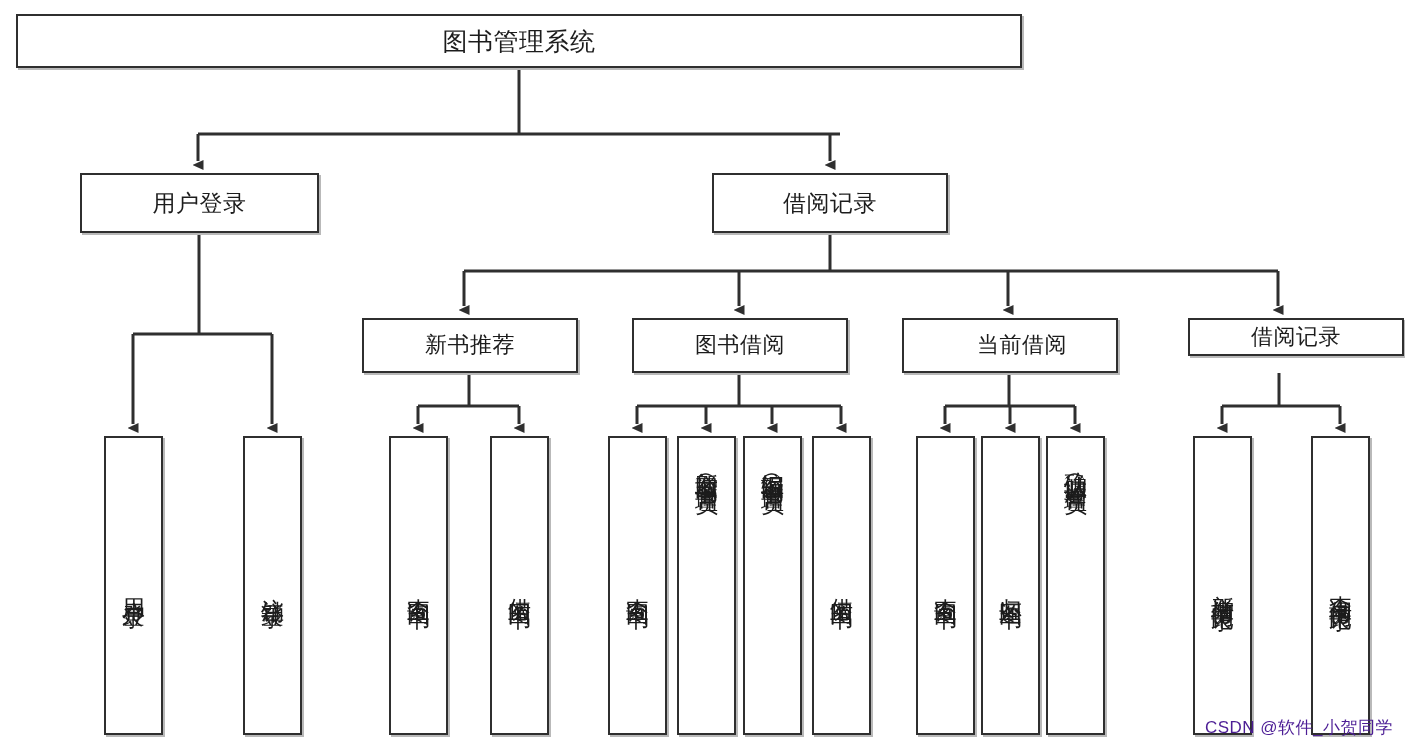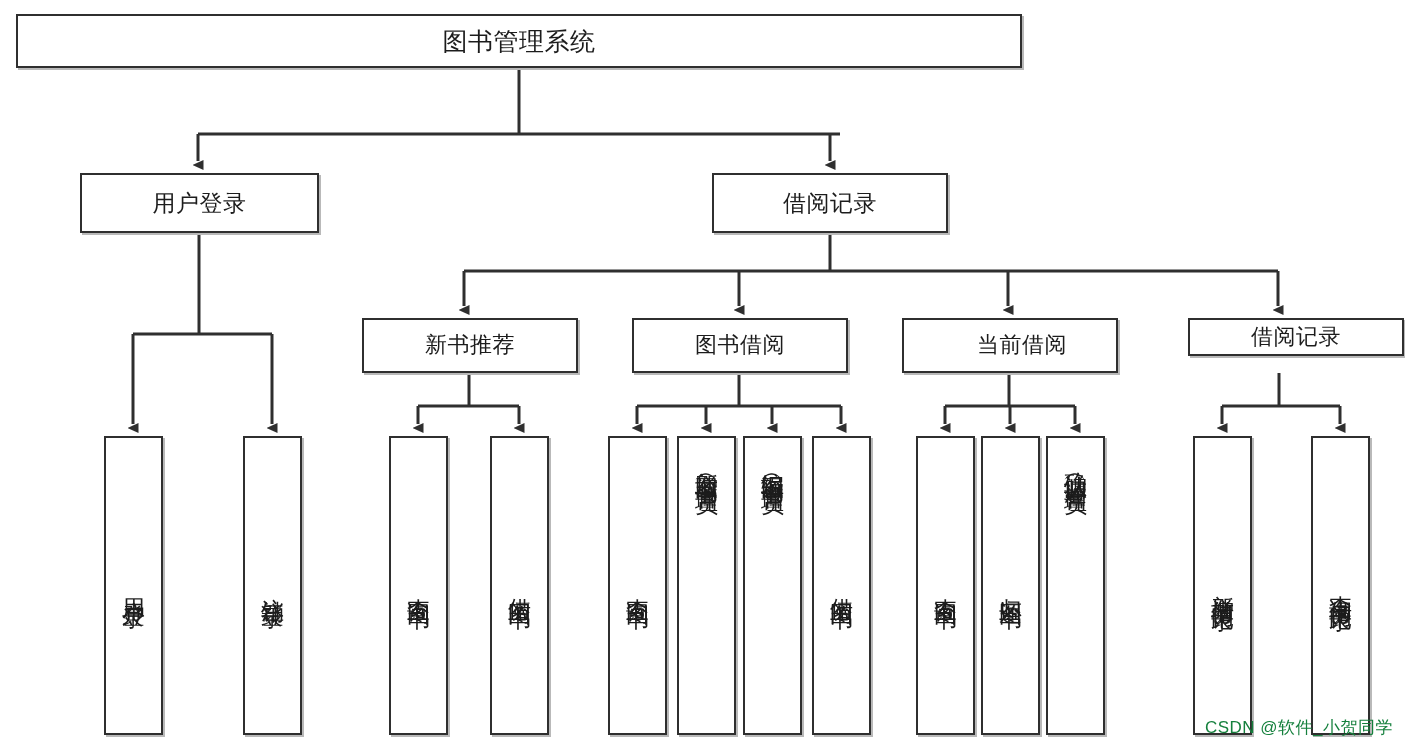--- a/index.html
+++ b/index.html
@@ -65,21 +65,21 @@
   }
   .leaf.center-text {
     align-items: center;
     padding-top: 0;
   }
   .watermark {
     position: absolute;
     right: 12px;
     bottom: 8px;
     font-size: 17px;
-    color: #15803d;
+    color: #4c1d95;
     letter-spacing: 0.5px;
     white-space: nowrap;
     user-select: none;
   }
 </style>
 </head>
 <body>
 
 <div id="canvas">
 

